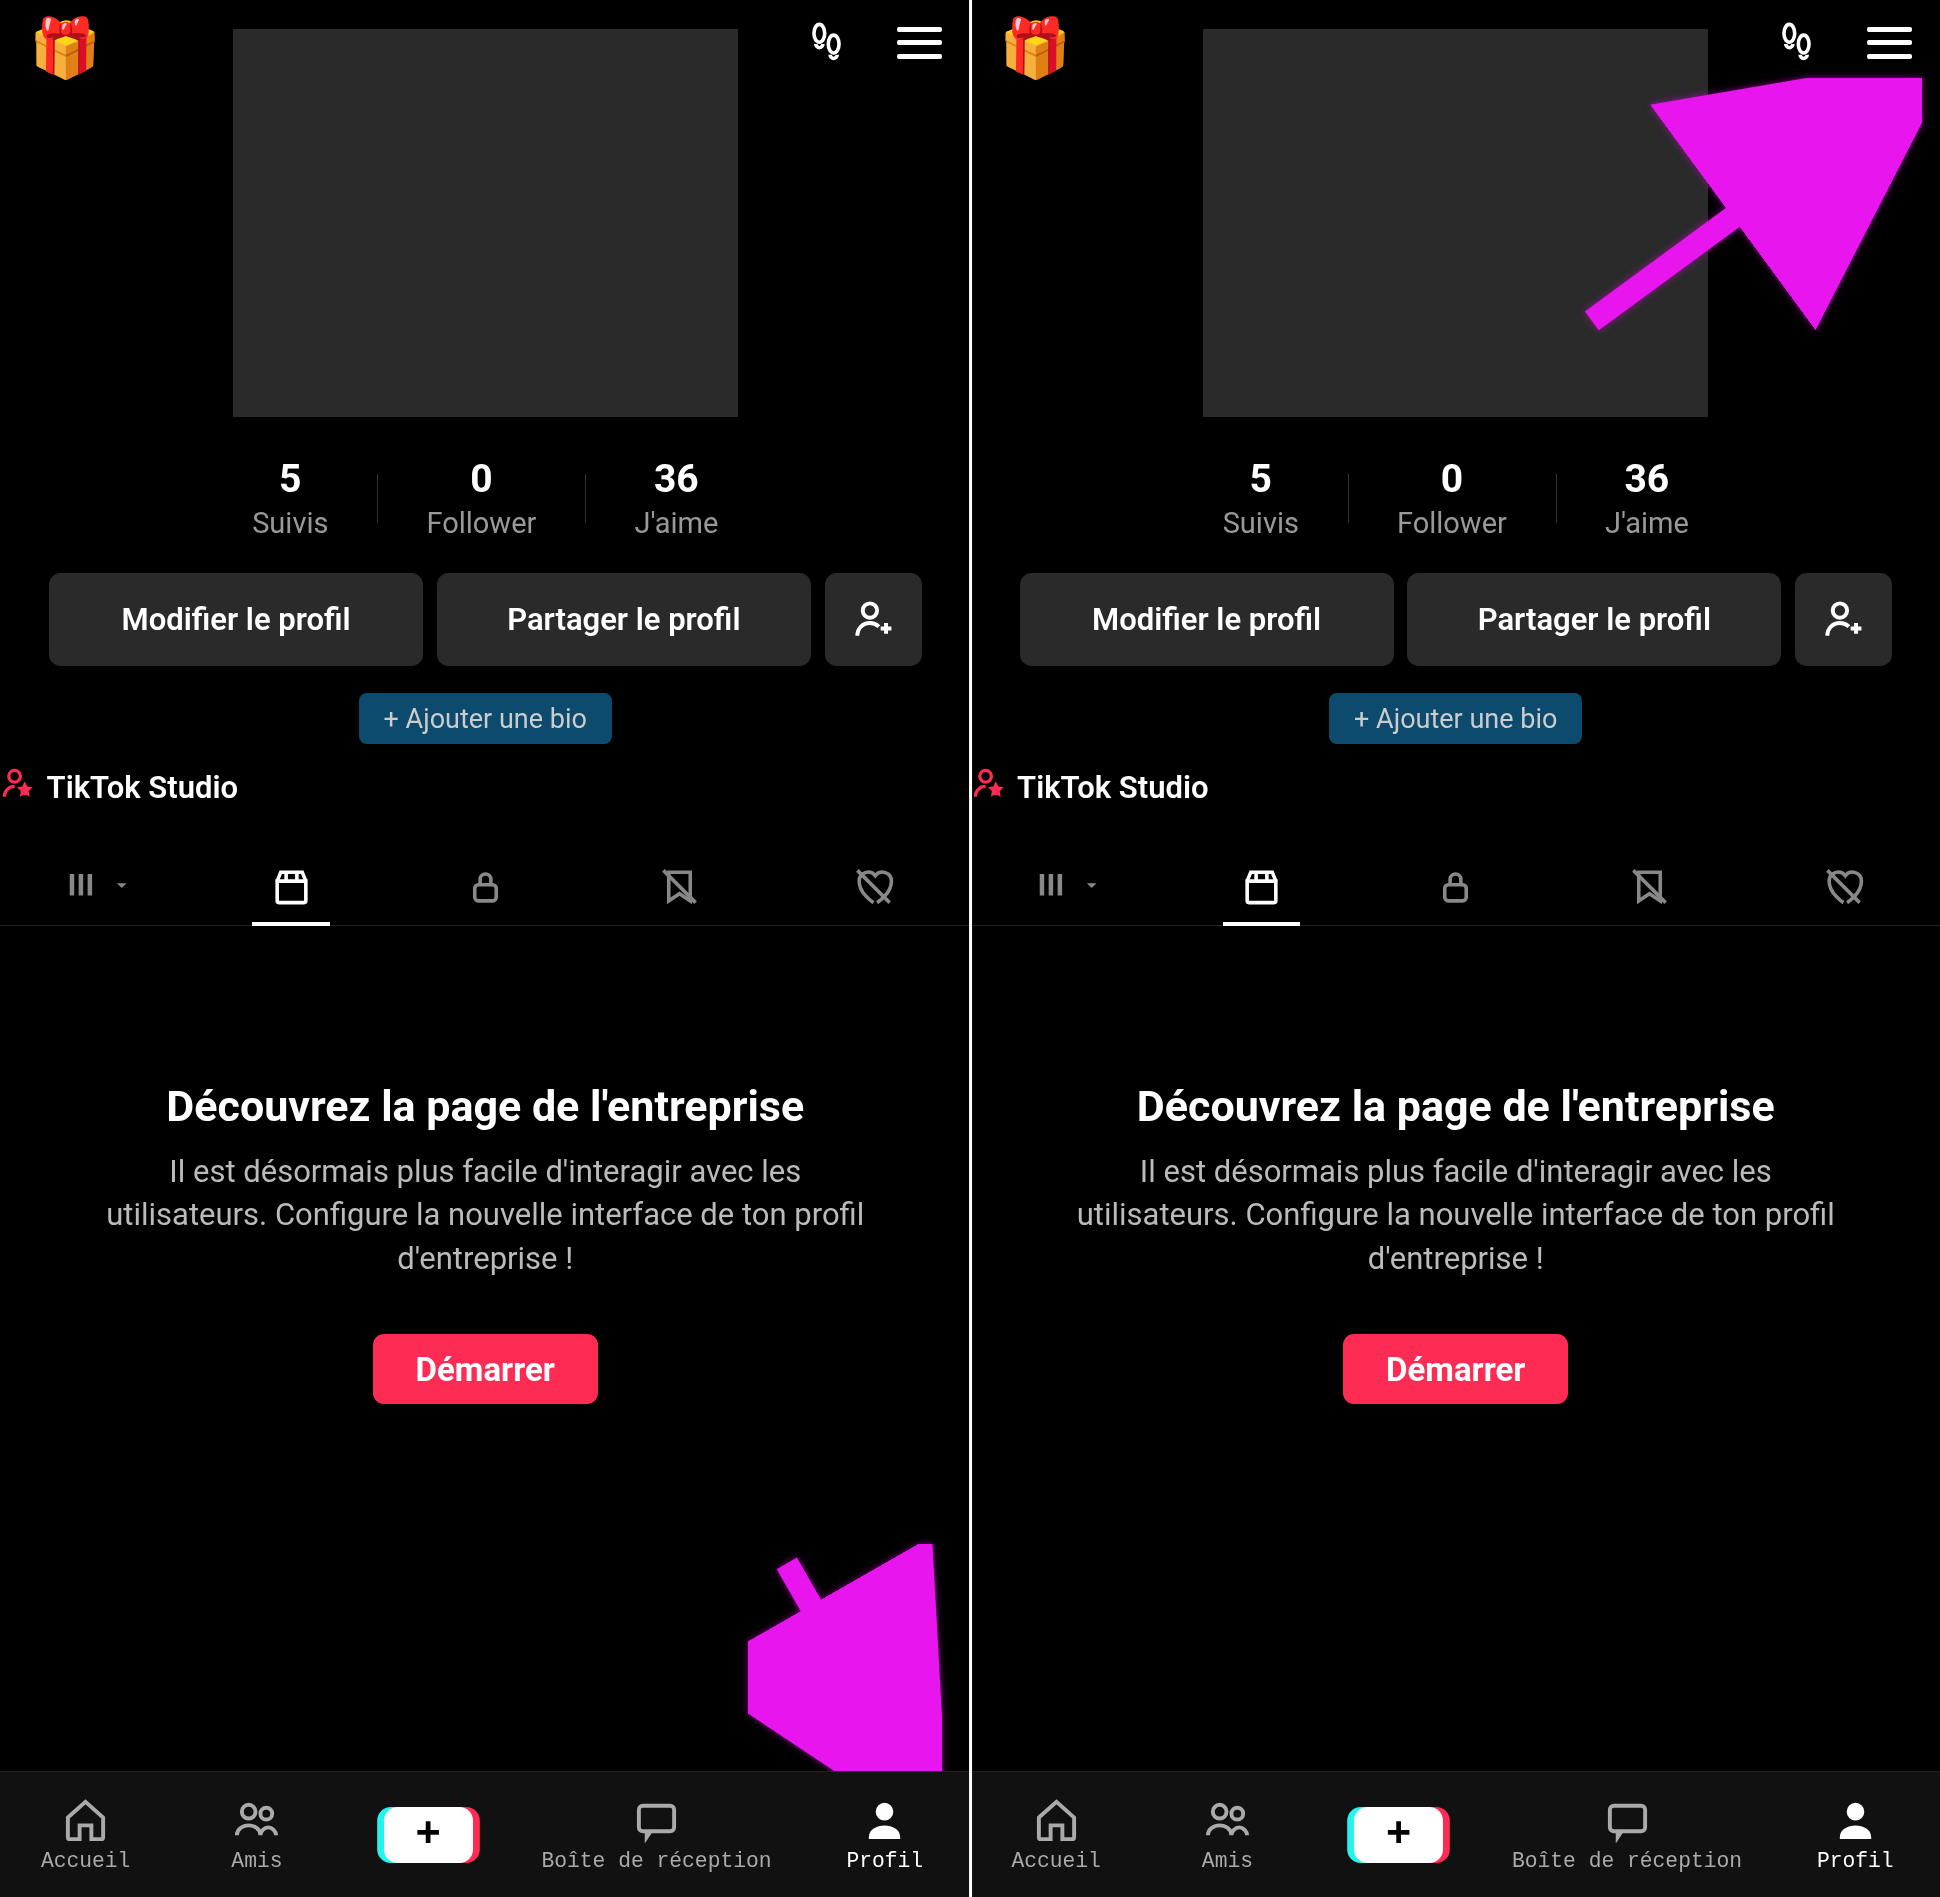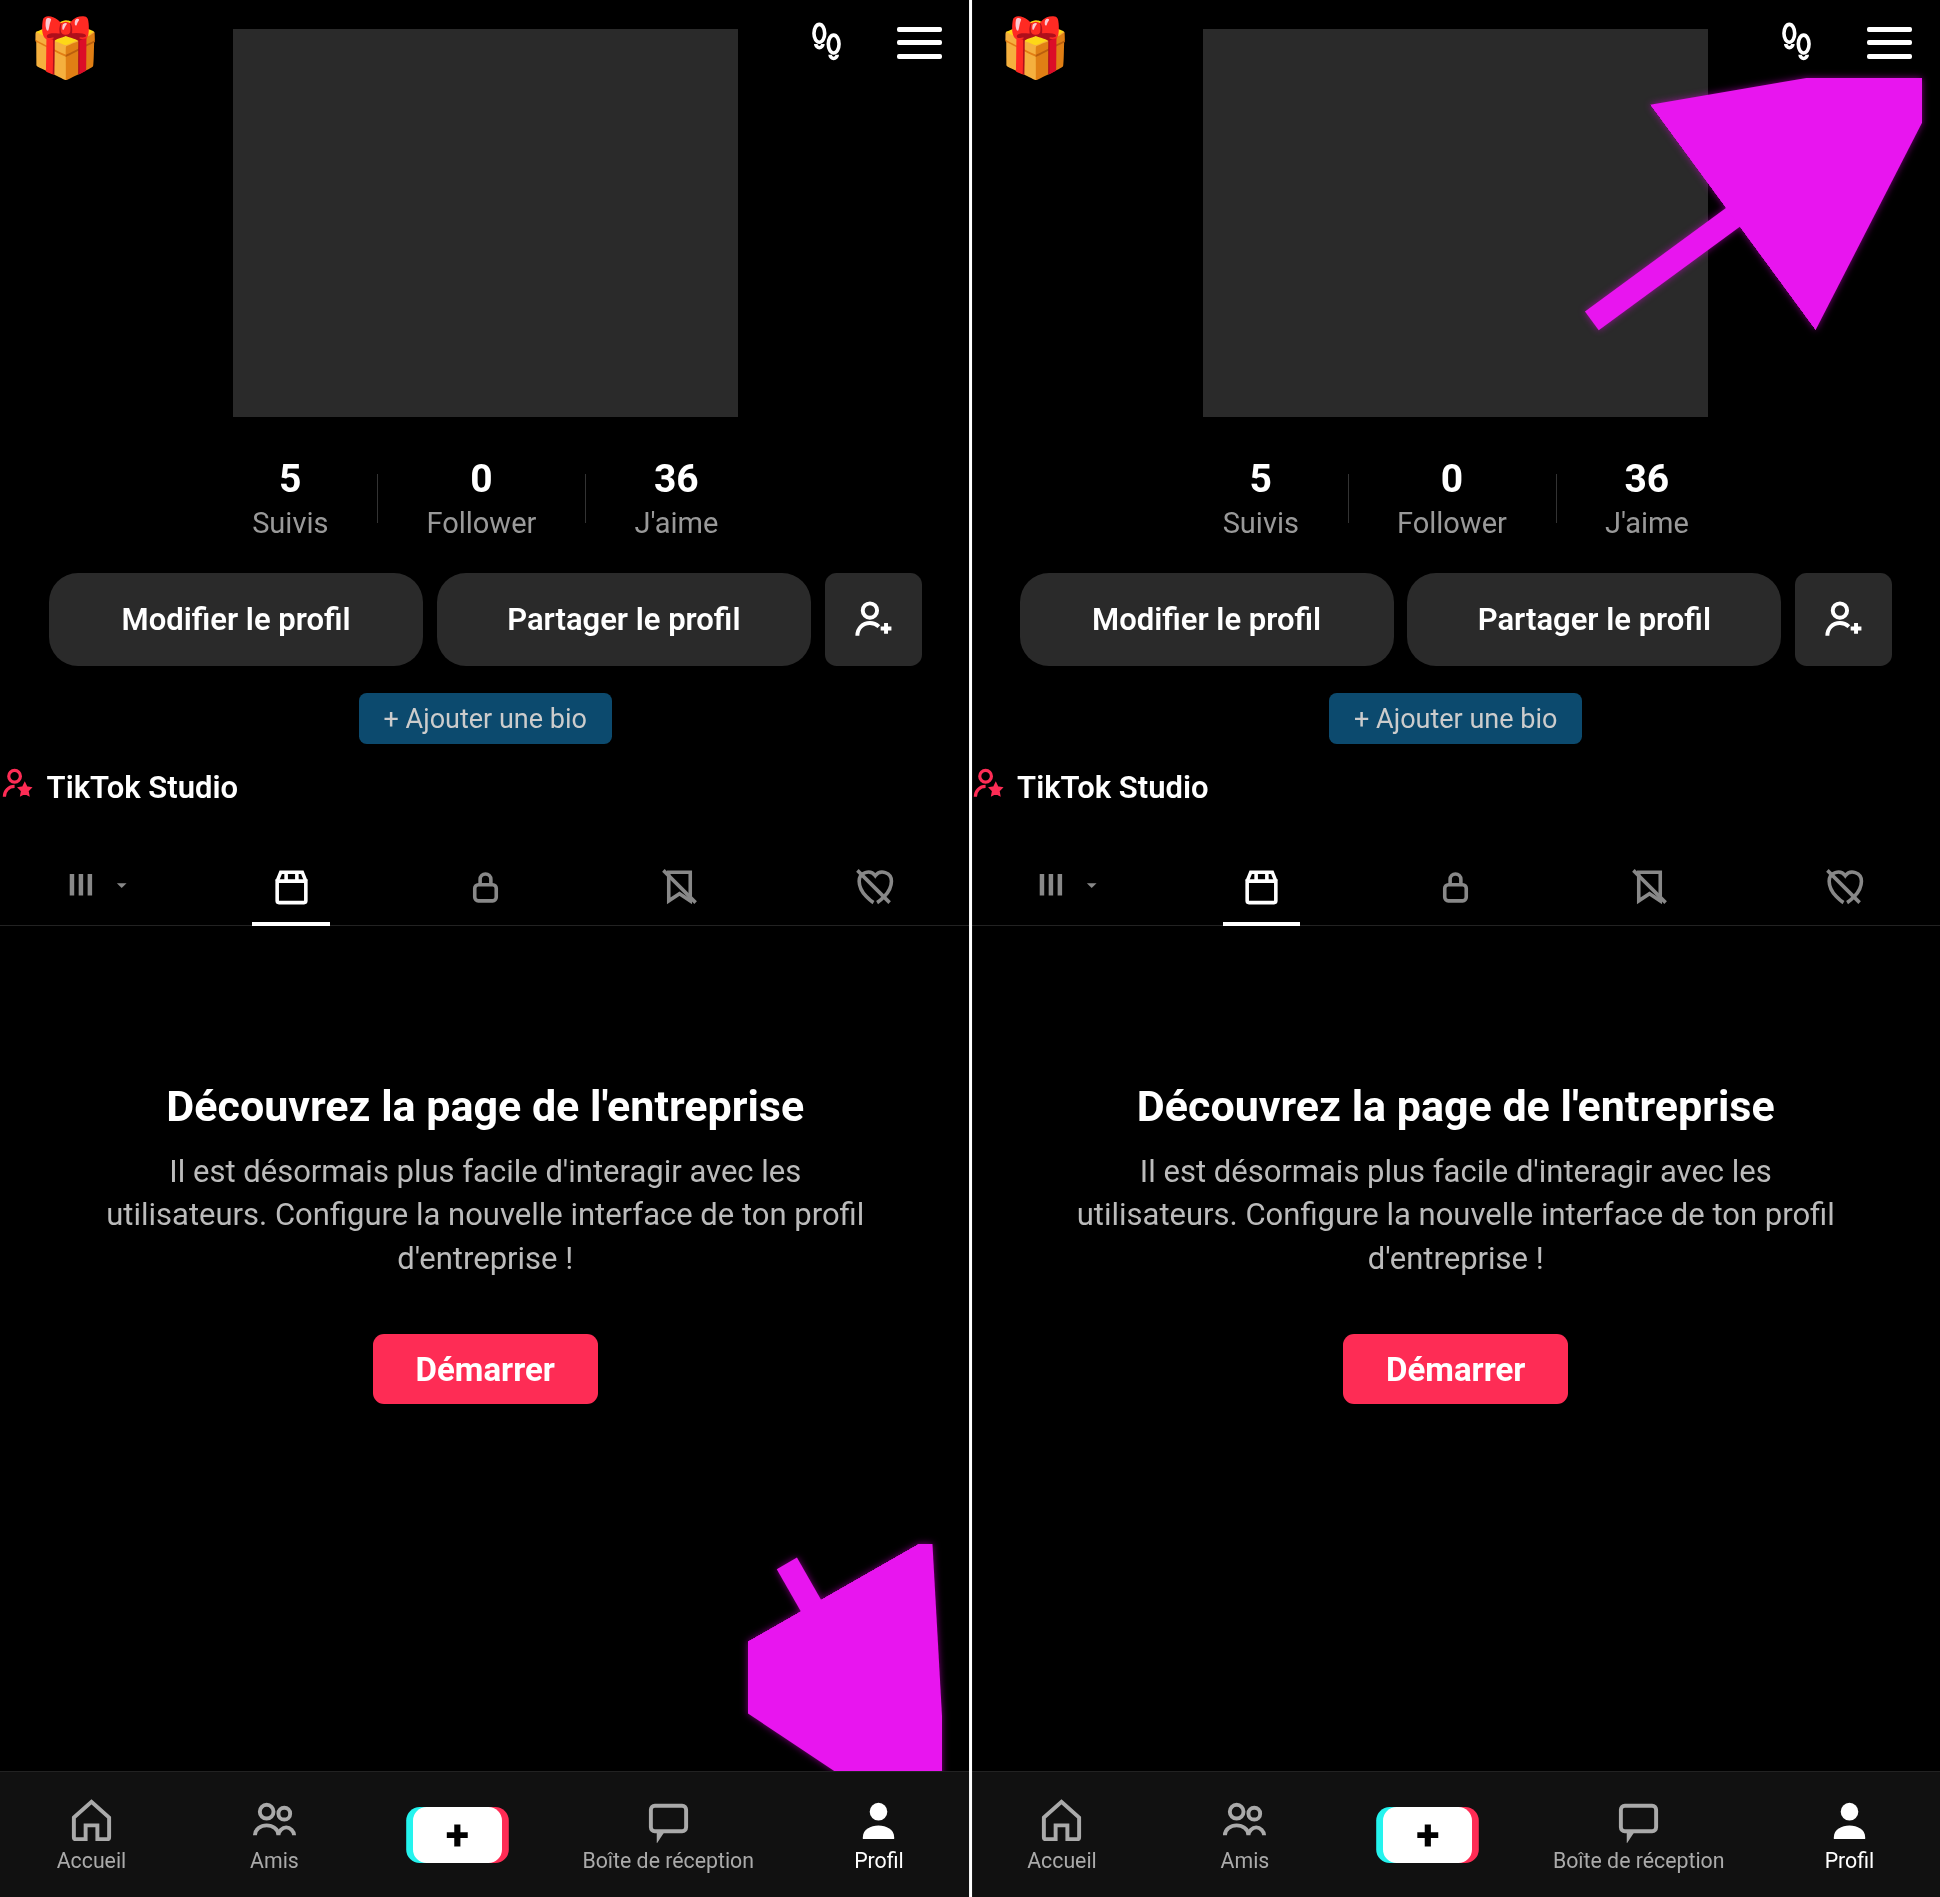--- a/index.html
+++ b/index.html
@@ -103,21 +103,21 @@
     background: #2a2a2a;
     color: #fff;
     font-size: 31px;
     font-weight: 600;
     border-radius: 11.6px;
     display: flex;
     align-items: center;
     justify-content: center;
     height: 93px;
   }
-  .pill-btn.wide { flex: 1; border-radius: 29px; }
+  .pill-btn.wide { flex: 1; }
   .pill-btn.icon { width: 97px; flex-shrink: 0; }
   .addfriend svg { width: 43px; height: 43px; }
   .bio-btn {
     background: #0c4a6e;
     color: #ccc;
     font-size: 27px;
     padding: 9.7px 25px;
     border-radius: 7.8px;
     width: fit-content;
     margin: 27px auto 0 auto;
@@ -199,20 +199,21 @@
     height: 126px;
     background: #111;
     border-top: 1px solid #222;
     display: flex;
     align-items: center;
     justify-content: space-around;
     position: absolute;
     bottom: 0;
     left: 0;
     right: 0;
+    font-family: Liberation Mono, monospace;
   }
   .nav-item {
     display: flex;
     flex-direction: column;
     align-items: center;
     gap: 5.8px;
     color: #aaa;
     font-size: 21.3px;
     min-width: 116px;
   }

